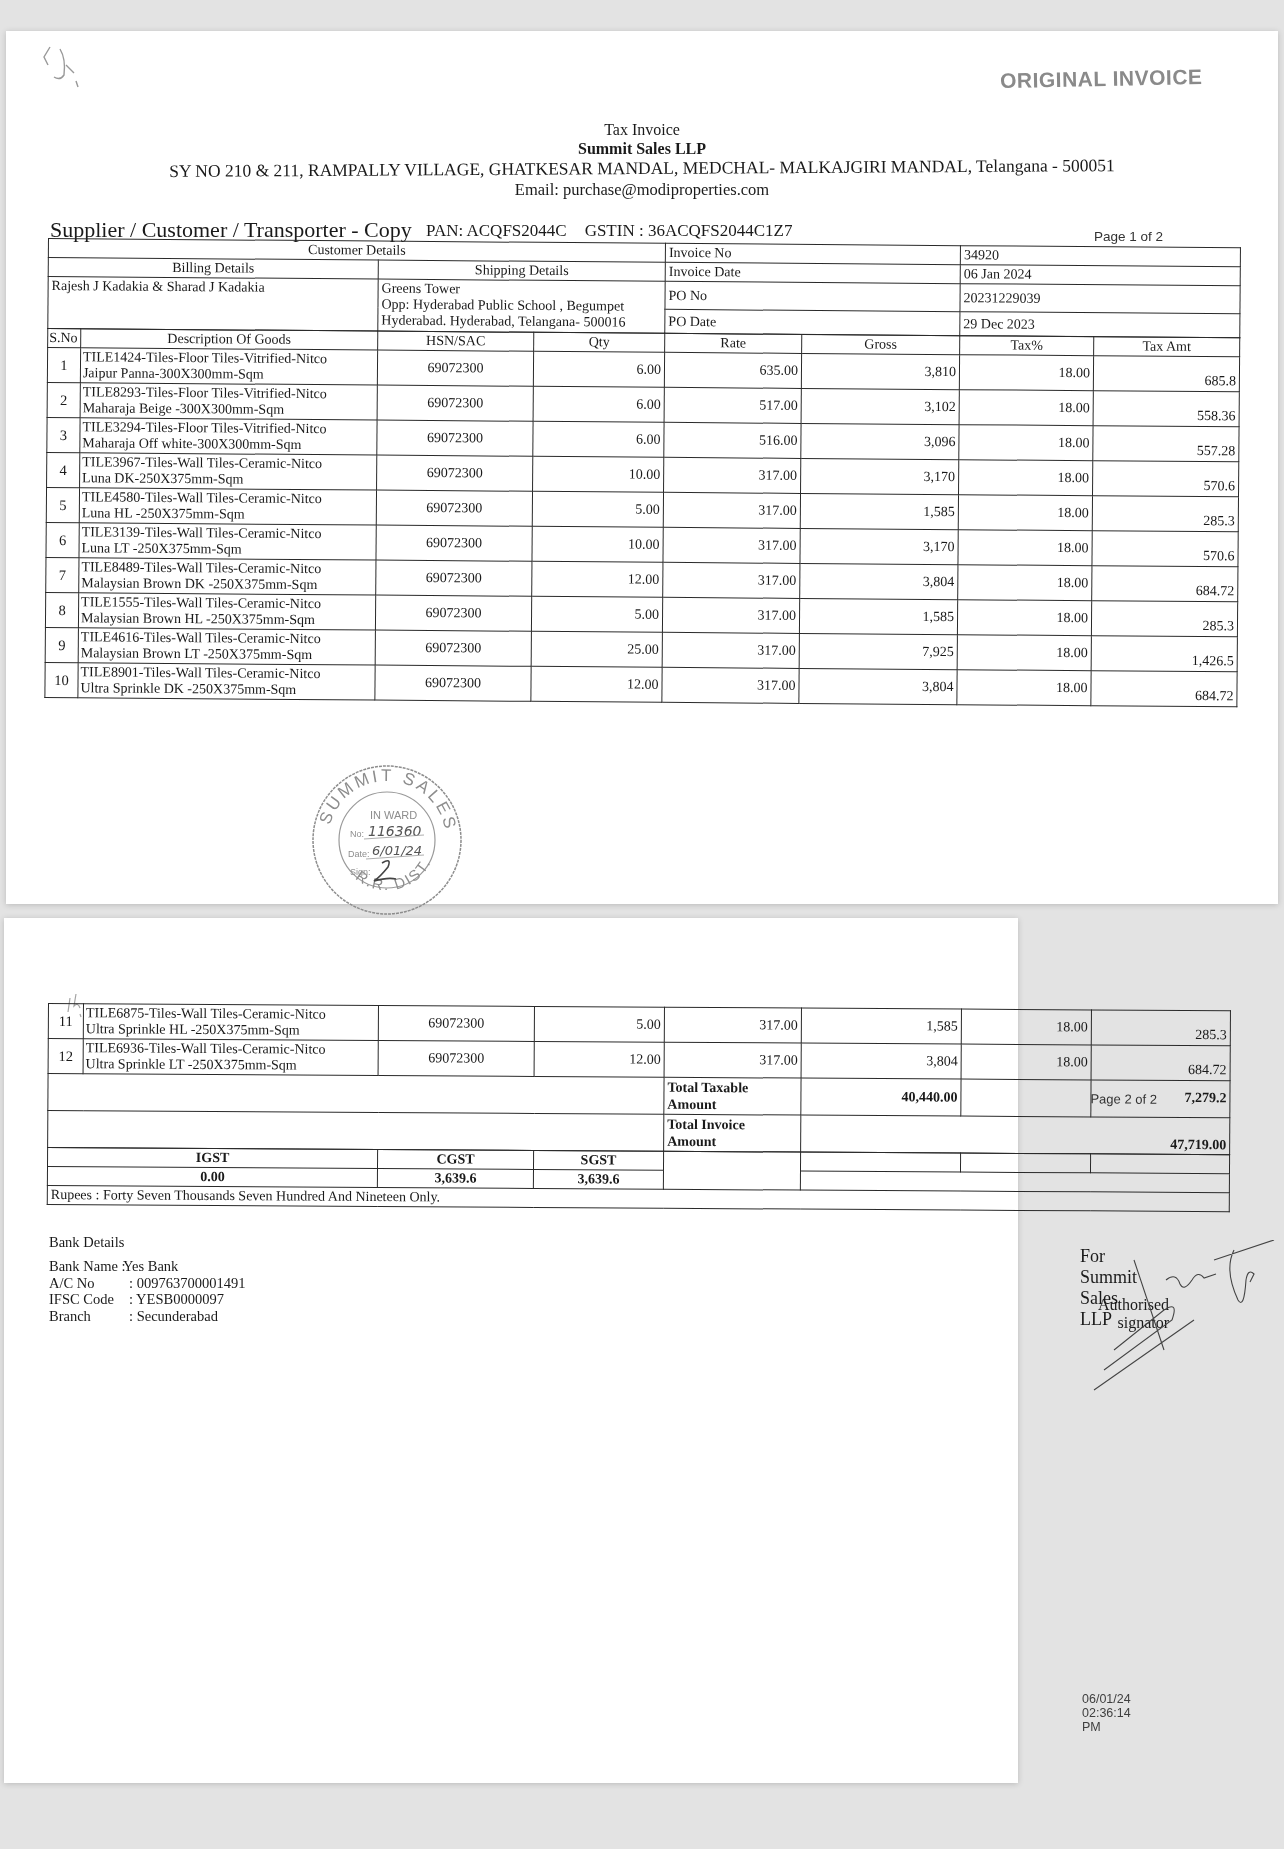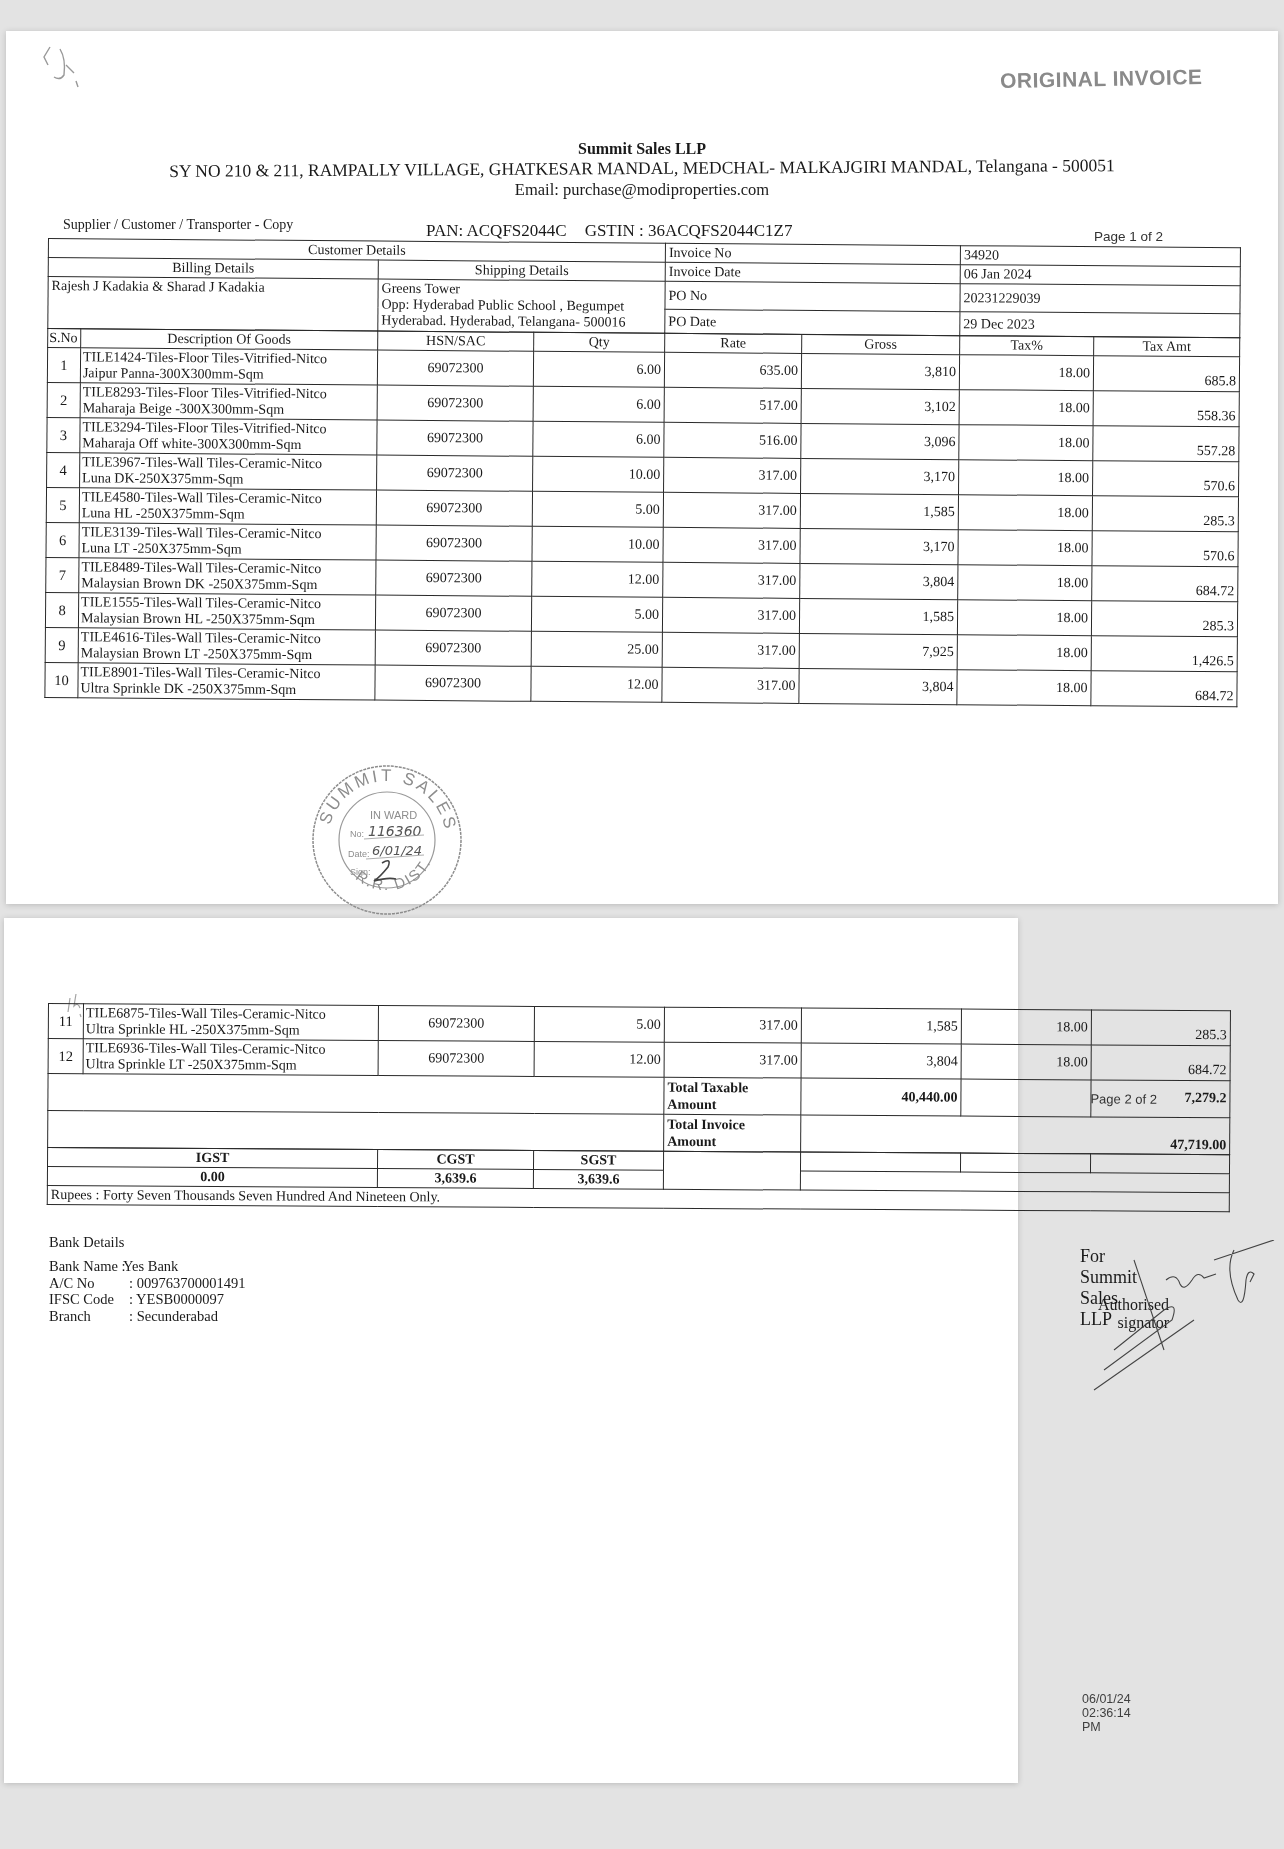--- a/index.html
+++ b/index.html
@@ -16,21 +16,21 @@
   .abs { position: absolute; }
 
   
   .orig-inv { left: 994px; top: 36px; font-family: "Liberation Sans", sans-serif; font-weight: bold; font-size: 21px; color: #8a8a8a; letter-spacing: 0.5px; transform: rotate(-1.2deg); }
   .hdr-center { left: 0; width: 1272px; text-align: center; font-size: 16px; line-height: 19px; }
   .hdr-title { top: 89px; }
   .hdr-company { top: 108px; font-weight: bold; }
   .hdr-address { top: 128px; font-size: 17.5px; transform: rotate(-0.35deg); }
   .hdr-email { top: 149px; font-size: 16.5px; }
 
-  .copy-label { left: 57px; top: 186px; font-size: 14px; }
+  .copy-label { left: 44px; top: 186px; font-size: 22px; }
   .pan-gstin { left: 420px; top: 190px; font-size: 17px; font-weight: normal; }
   .pan-gstin span + span { margin-left: 18px; }
   .page-no { font-family: "Liberation Sans", sans-serif; font-size: 13.5px; color: #333; margin-top: 16px; }
   .page-no-1 { left: 1088px; top: 182px; }
 
   
   table { border-collapse: collapse; table-layout: fixed; }
   td, th { border: 1.3px solid #2a2a2a; font-weight: normal; font-size: 14px; line-height: 16px; padding: 1px 3px; vertical-align: middle; }
 
   .tbl-wrap-1 { left: 42px; top: 207px; width: 1192px; transform: rotate(0.45deg); transform-origin: left top; }
@@ -71,20 +71,21 @@
 <body>
 
 <div class="page" id="page1">
 
   <svg class="abs scribble" style="left:30px;top:4px" width="60" height="80">
     <path d="M14 12 L8 22 L12 30 M24 14 q6 10 4 26 q-4 6 -10 2 M30 30 l8 8 M40 46 l2 6" stroke="#555" stroke-width="1.4" fill="none"></path>
   </svg>
 
   <div class="abs orig-inv">ORIGINAL INVOICE</div>
 
+  <div class="abs hdr-center hdr-title">Tax Invoice</div>
   <div class="abs hdr-center hdr-company">Summit Sales LLP</div>
   <div class="abs hdr-center hdr-address">SY NO 210 &amp; 211, RAMPALLY VILLAGE, GHATKESAR MANDAL, MEDCHAL- MALKAJGIRI MANDAL, Telangana - 500051</div>
   <div class="abs hdr-center hdr-email">Email: purchase@modiproperties.com</div>
 
   <div class="abs copy-label">Supplier / Customer / Transporter - Copy</div>
   <div class="abs pan-gstin">
     <span>PAN: ACQFS2044C</span><span>GSTIN : 36ACQFS2044C1Z7</span>
   </div>
   <div class="abs page-no page-no-1">Page 1 of 2</div>
 

